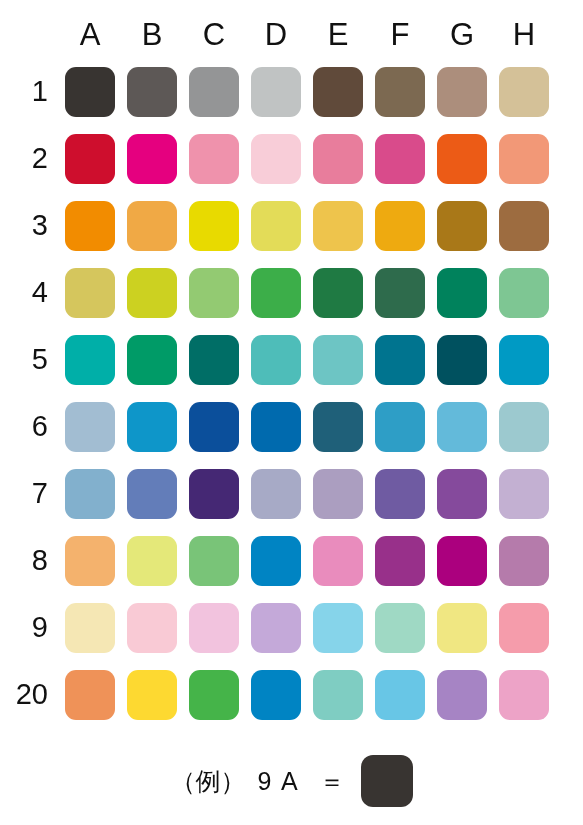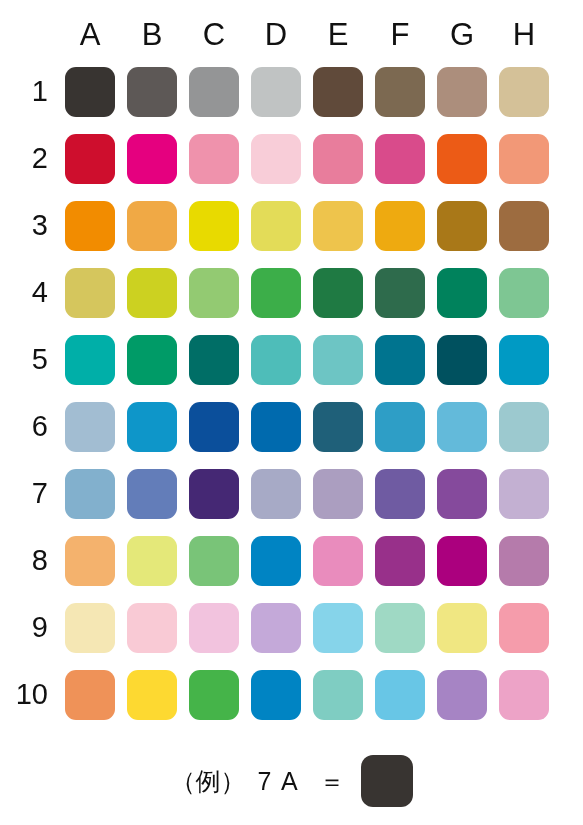--- a/index.html
+++ b/index.html
@@ -238,34 +238,34 @@
             <td class="swatch-cell"><span class="swatch" style="background-color: rgb(245, 231, 180);"></span></td>
             <td class="swatch-cell"><span class="swatch" style="background-color: rgb(249, 202, 213);"></span></td>
             <td class="swatch-cell"><span class="swatch" style="background-color: rgb(242, 195, 222);"></span></td>
             <td class="swatch-cell"><span class="swatch" style="background-color: rgb(196, 169, 217);"></span></td>
             <td class="swatch-cell"><span class="swatch" style="background-color: rgb(134, 212, 234);"></span></td>
             <td class="swatch-cell"><span class="swatch" style="background-color: rgb(159, 217, 196);"></span></td>
             <td class="swatch-cell"><span class="swatch" style="background-color: rgb(240, 231, 130);"></span></td>
             <td class="swatch-cell"><span class="swatch" style="background-color: rgb(245, 156, 171);"></span></td>
           </tr>
           <tr>
-            <td class="row-header">10</td>
+            <td class="row-header">20</td>
             <td class="swatch-cell"><span class="swatch" style="background-color: rgb(239, 146, 88);"></span></td>
             <td class="swatch-cell"><span class="swatch" style="background-color: rgb(253, 217, 49);"></span></td>
             <td class="swatch-cell"><span class="swatch" style="background-color: rgb(69, 180, 73);"></span></td>
             <td class="swatch-cell"><span class="swatch" style="background-color: rgb(0, 132, 195);"></span></td>
             <td class="swatch-cell"><span class="swatch" style="background-color: rgb(127, 205, 194);"></span></td>
             <td class="swatch-cell"><span class="swatch" style="background-color: rgb(104, 198, 230);"></span></td>
             <td class="swatch-cell"><span class="swatch" style="background-color: rgb(166, 132, 196);"></span></td>
             <td class="swatch-cell"><span class="swatch" style="background-color: rgb(237, 163, 199);"></span></td>
           </tr>
         </tbody>
     </table>
   </div>
 
   <div class="legend">
     <span class="legend-paren">（例）</span>
-    <span class="legend-code">7 A</span>
+    <span class="legend-code">9 A</span>
     <span class="legend-equals">＝</span>
     <span class="legend-swatch" id="legend-swatch" style="background-color: rgb(56, 52, 49);"></span>
   </div>
 
 </div>
 
 </body></html>

